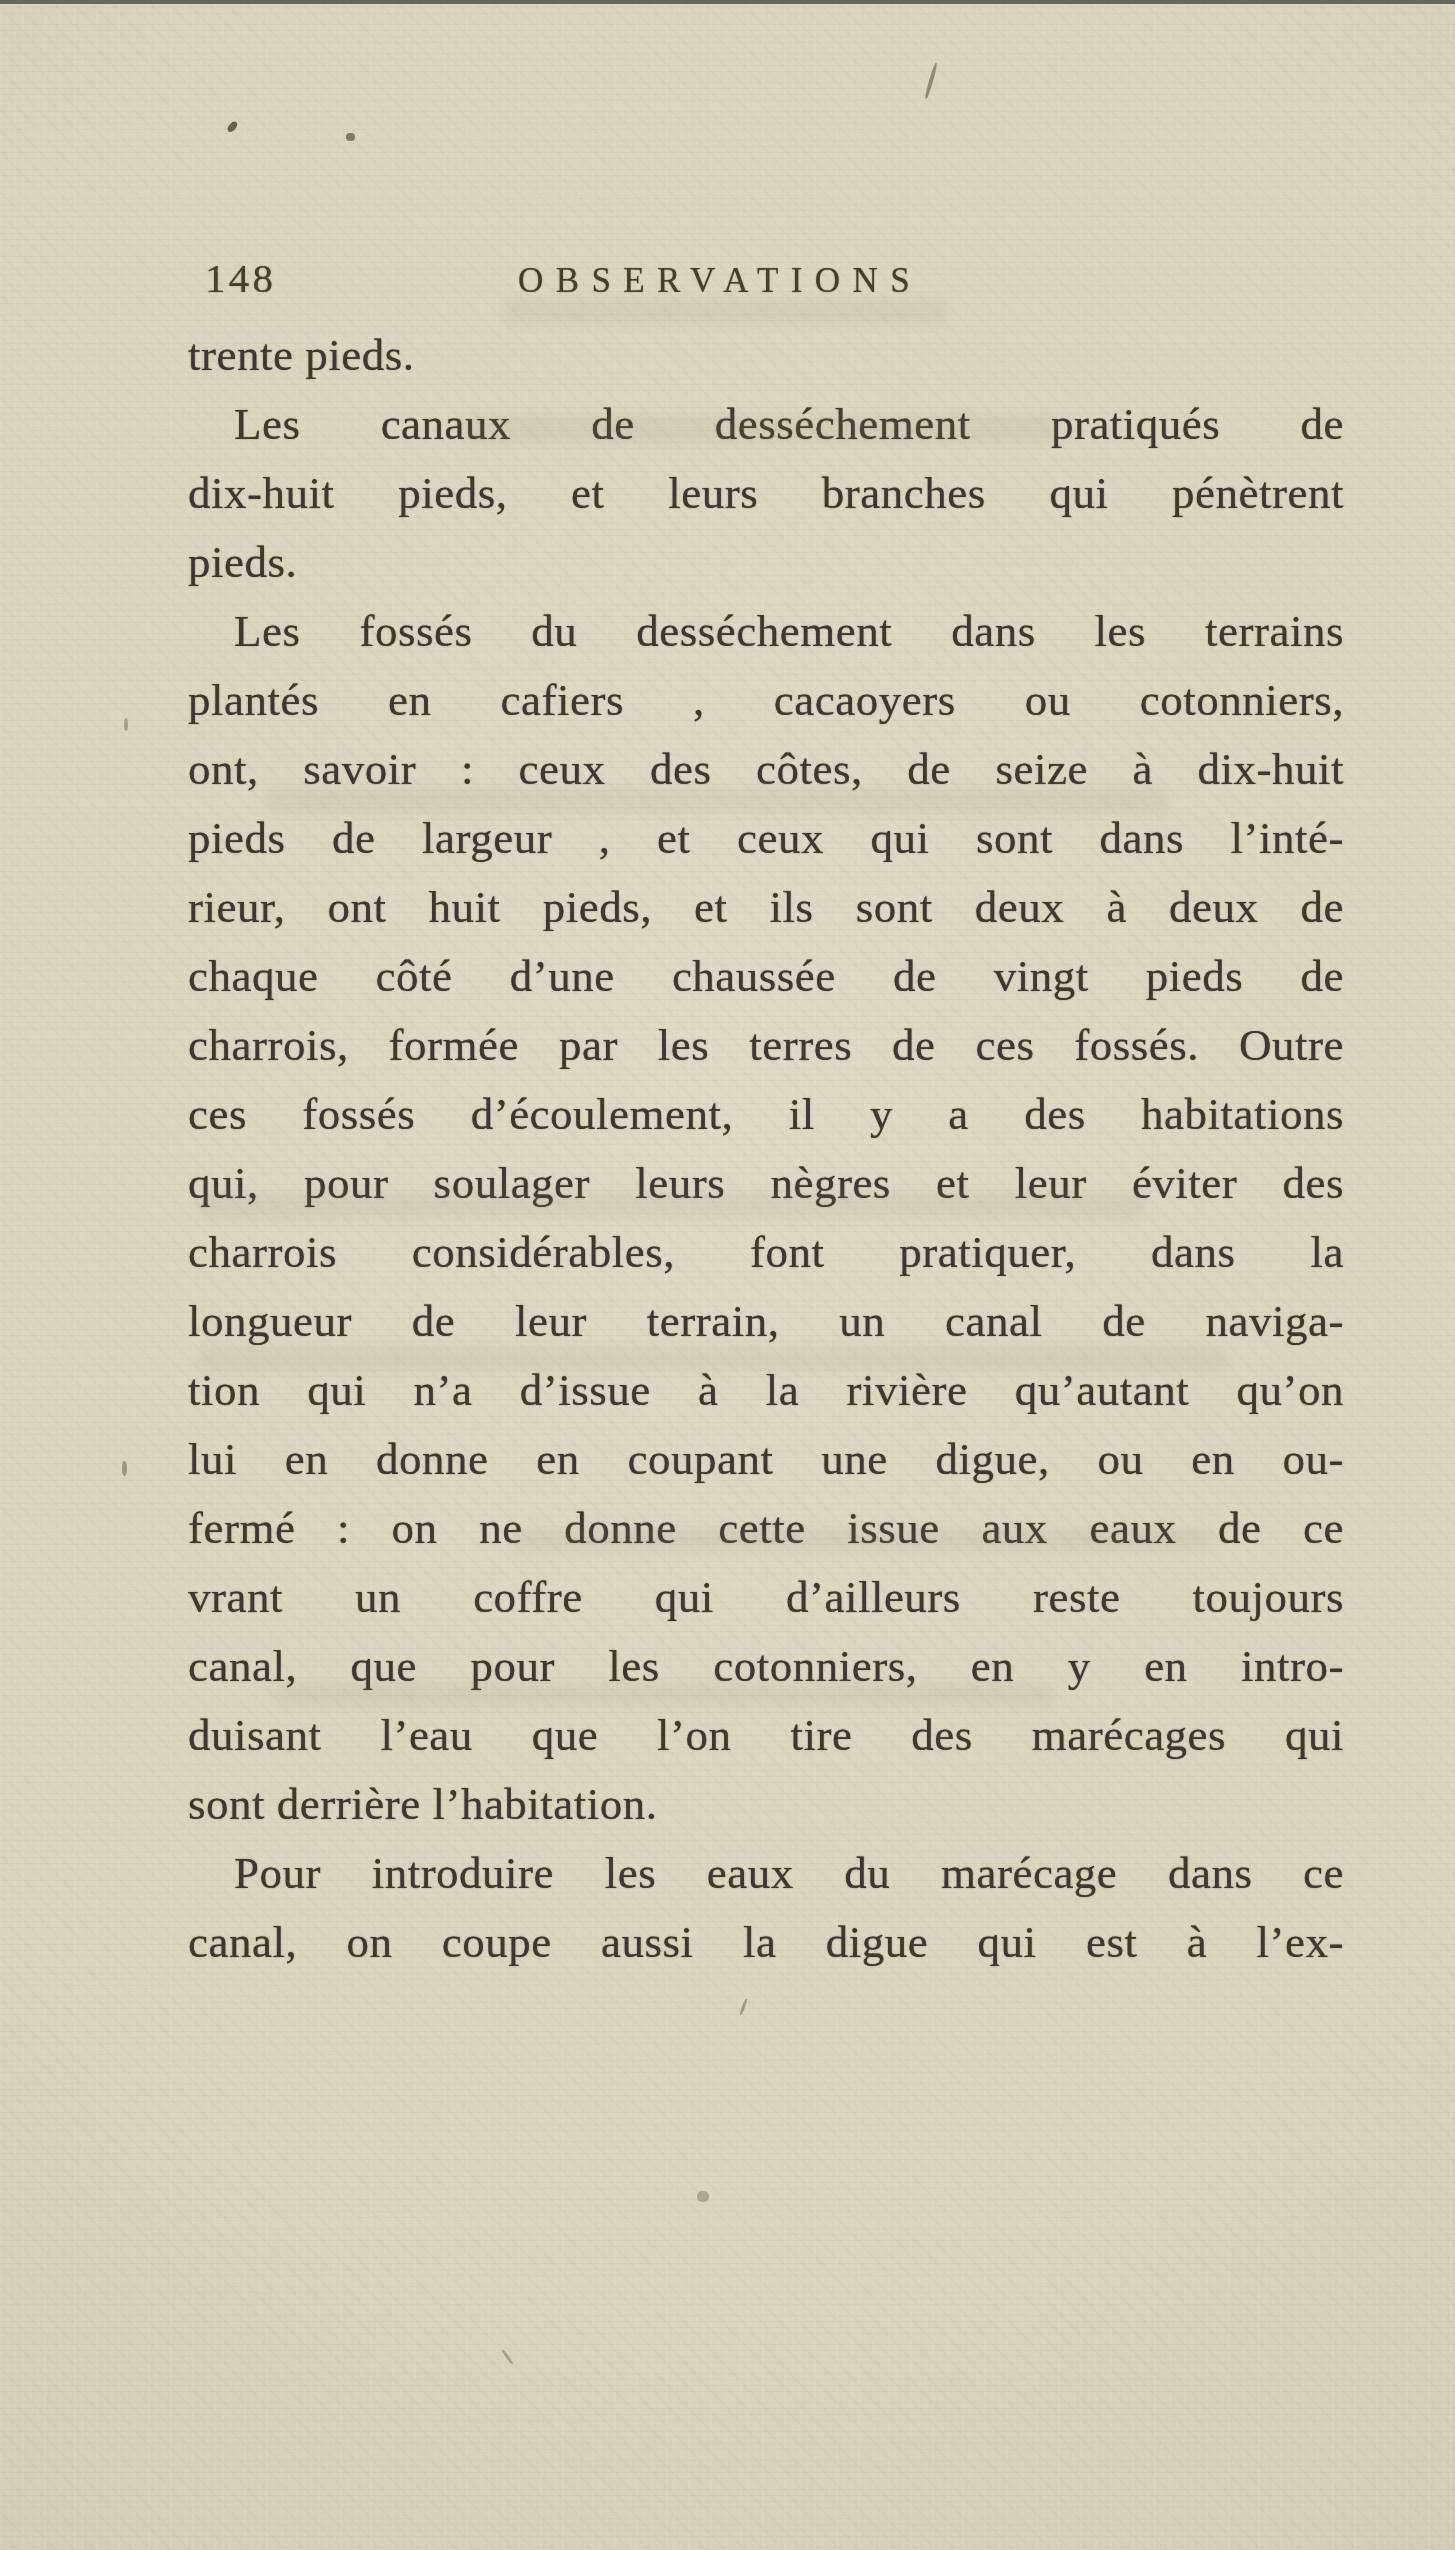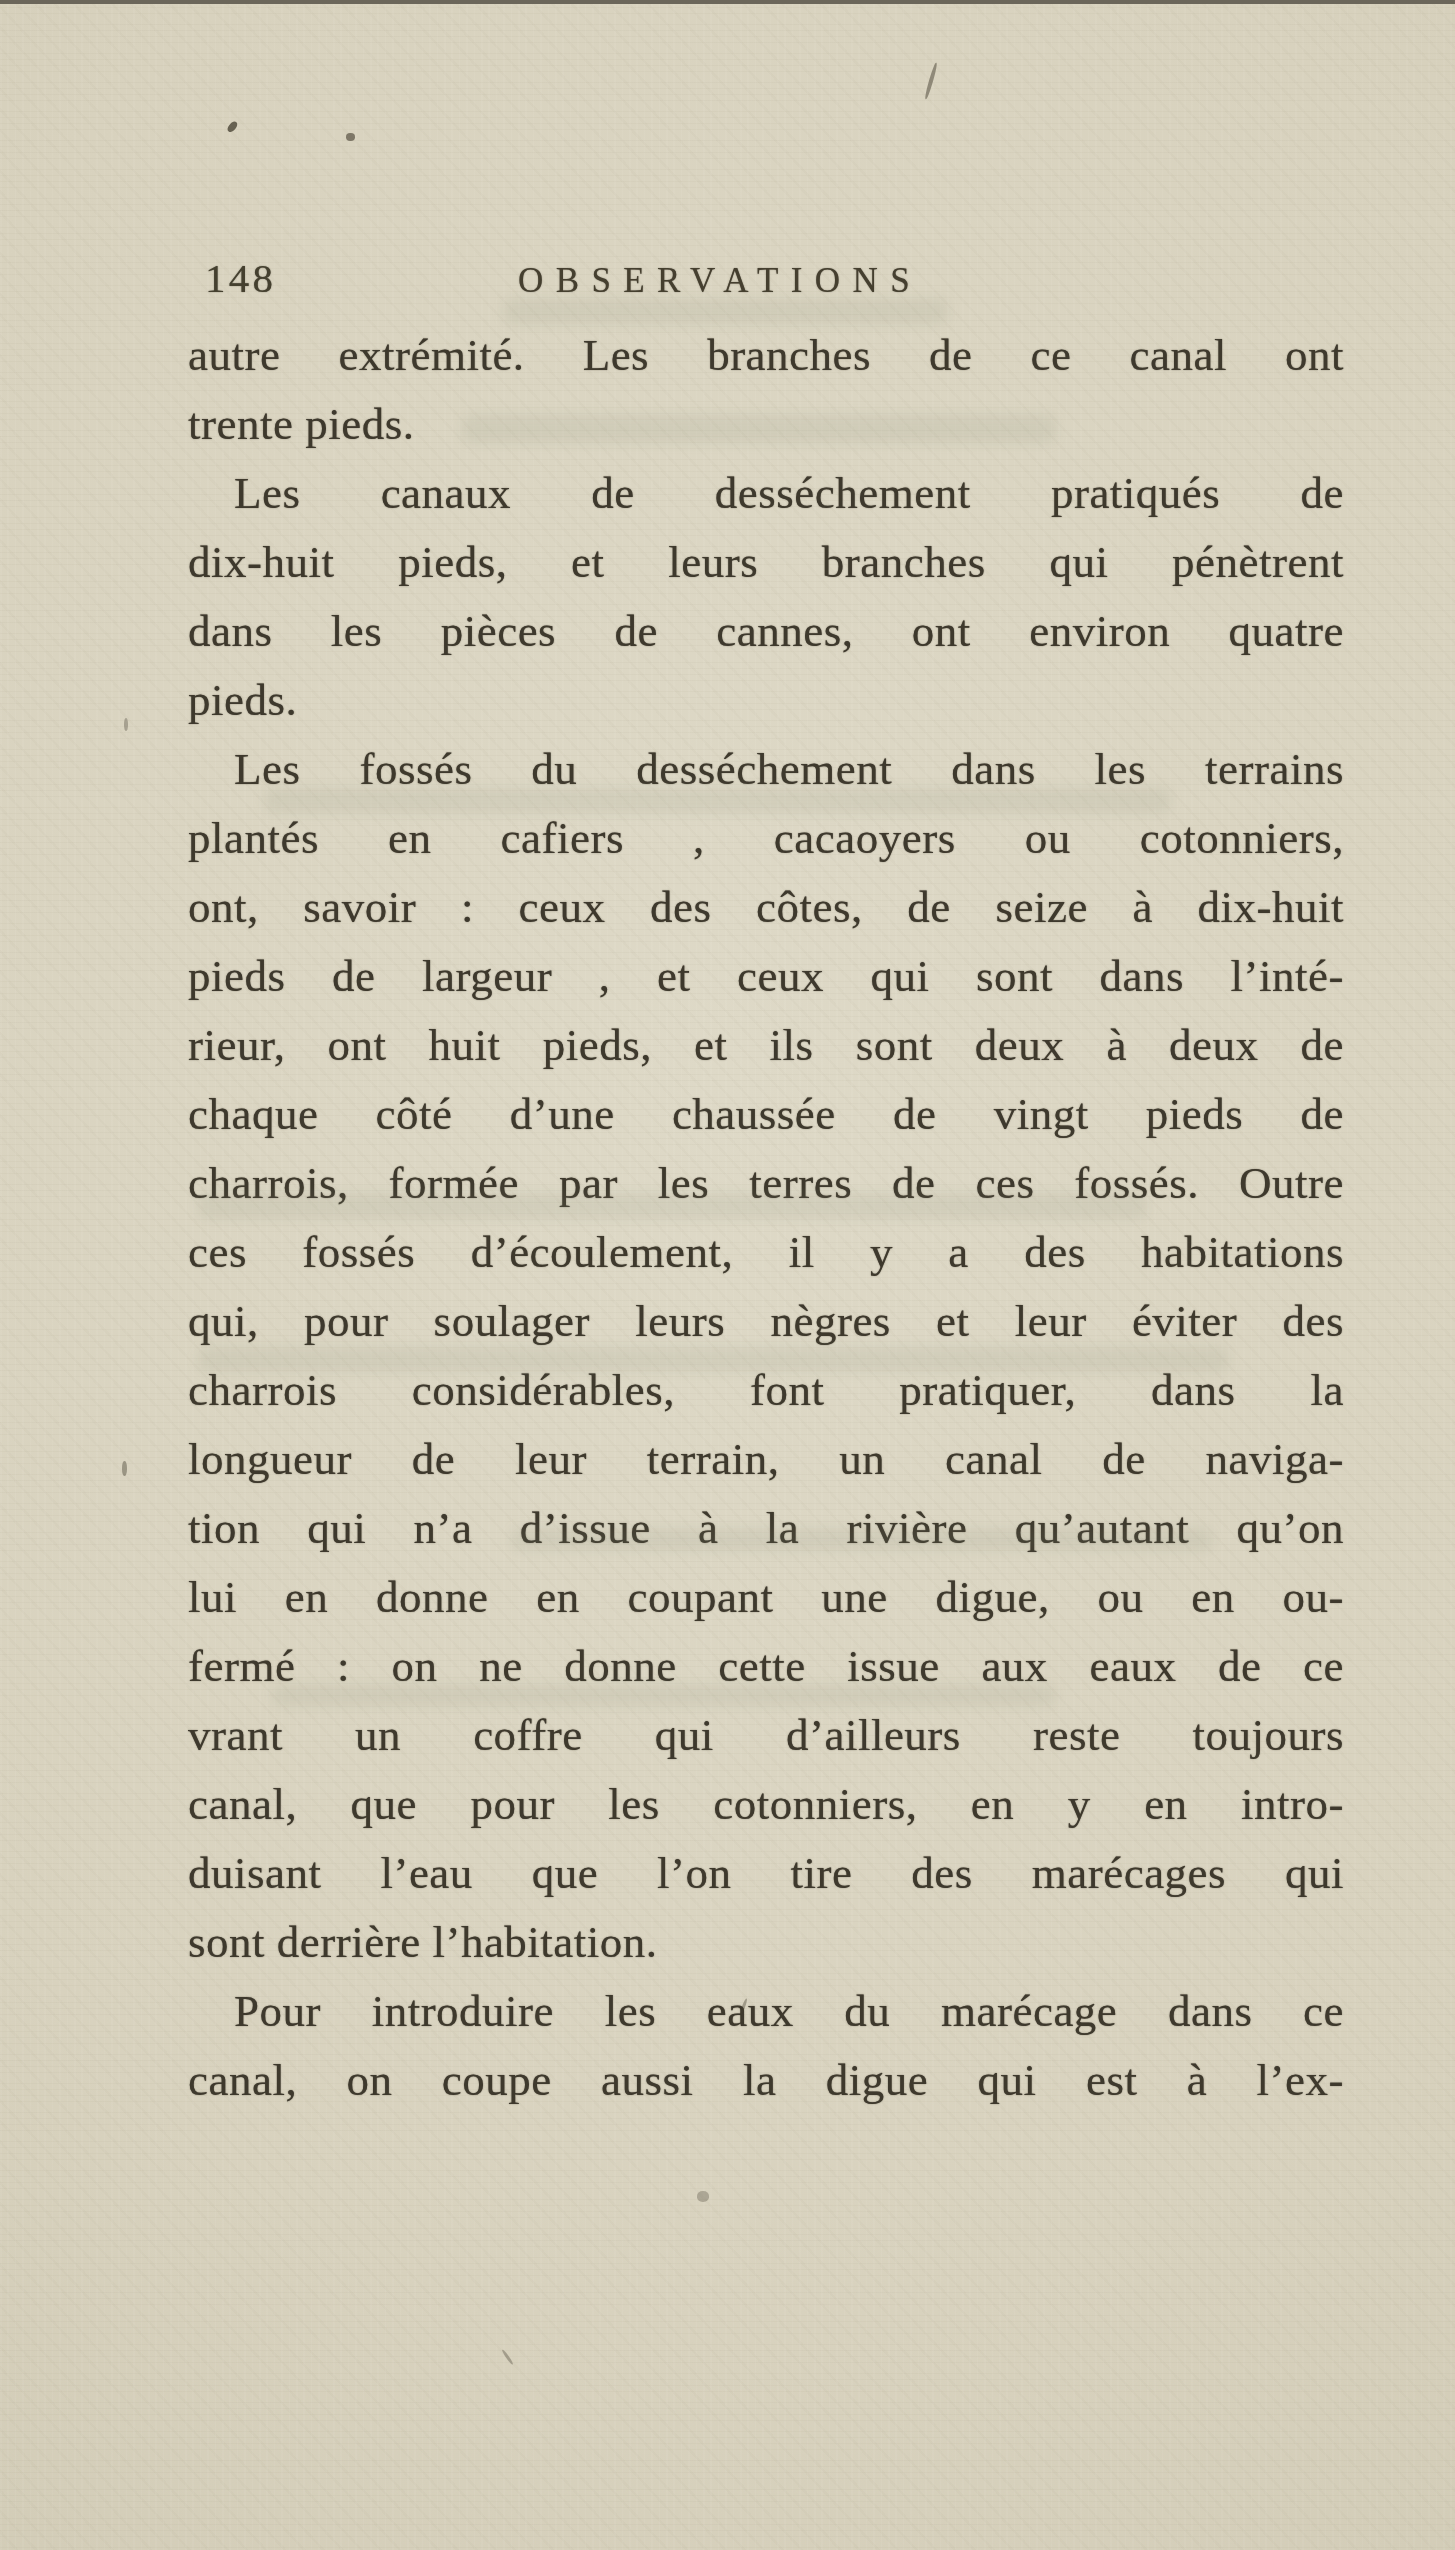--- a/index.html
+++ b/index.html
@@ -71,25 +71,23 @@
 <body>
 
 <div class="page">
 
   <div class="header">
     <span class="pagenum">148</span>
     <span class="runtitle">OBSERVATIONS</span>
   </div>
 
   <div class="textblock">
-      <div class="line fill">autre extrémité. Les branches de ce canal ont</div>
       <div class="line">trente pieds.</div>
       <div class="line indent fill">Les canaux de desséchement pratiqués de</div>
       <div class="line fill">dix-huit pieds, et leurs branches qui pénètrent</div>
-      <div class="line fill">dans les pièces de cannes, ont environ quatre</div>
       <div class="line">pieds.</div>
       <div class="line indent fill">Les fossés du desséchement dans les terrains</div>
       <div class="line fill">plantés en cafiers , cacaoyers ou cotonniers,</div>
       <div class="line fill">ont, savoir : ceux des côtes, de seize à dix-huit</div>
       <div class="line fill">pieds de largeur , et ceux qui sont dans l’inté-</div>
       <div class="line fill">rieur, ont huit pieds, et ils sont deux à deux de</div>
       <div class="line fill">chaque côté d’une chaussée de vingt pieds de</div>
       <div class="line fill">charrois, formée par les terres de ces fossés. Outre</div>
       <div class="line fill">ces fossés d’écoulement, il y a des habitations</div>
       <div class="line fill">qui, pour soulager leurs nègres et leur éviter des</div>

